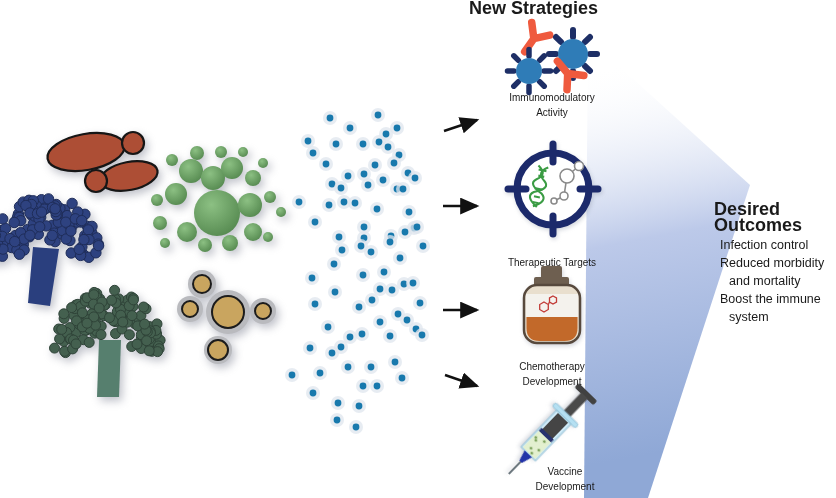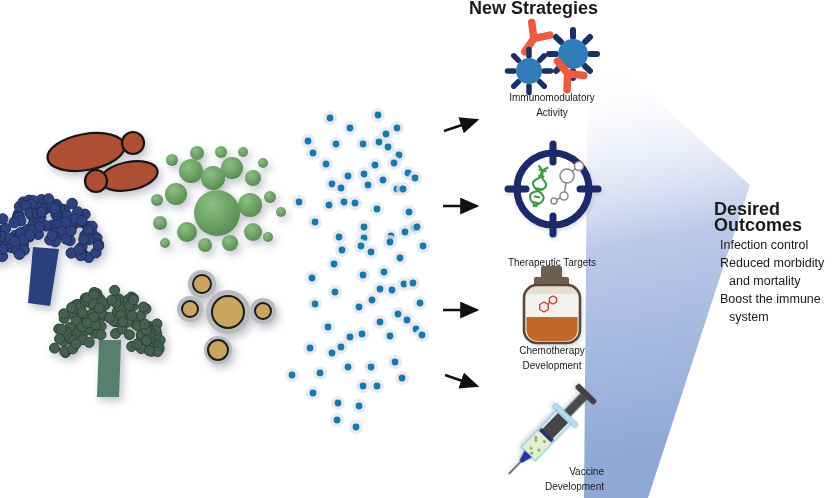--- a/index.html
+++ b/index.html
@@ -648,24 +648,24 @@
 
 
 
   <div class="title" style="left:469px;top:0px;width:160px;">New Strategies</div>
 
   <div class="label strategy-label" style="left:472px;top:90px;width:160px;">Immunomodulatory
 Activity</div>
 
   <div class="label strategy-label" style="left:472px;top:231px;width:160px;margin-top:24px;">Therapeutic Targets</div>
 
-  <div class="label strategy-label" style="left:472px;top:343px;width:160px;">Chemotherapy
+  <div class="label strategy-label" style="left:472px;top:359px;width:160px;">Chemotherapy
 Development</div>
 
-  <div class="label strategy-label" style="left:444px;top:464px;width:160px;text-align:right;">Vaccine
+  <div class="label strategy-label" style="left:485px;top:464px;width:160px;">Vaccine
 Development</div>
 
   <div class="title" style="left:714px;top:201px;width:124px;">Desired Outcomes</div>
 
   <div class="outcomes">
     <div class="outcome-item">Infection control</div>
     <div class="outcome-item">Reduced morbidity and mortality</div>
     <div class="outcome-item">Boost the immune system</div>
   </div>
 

